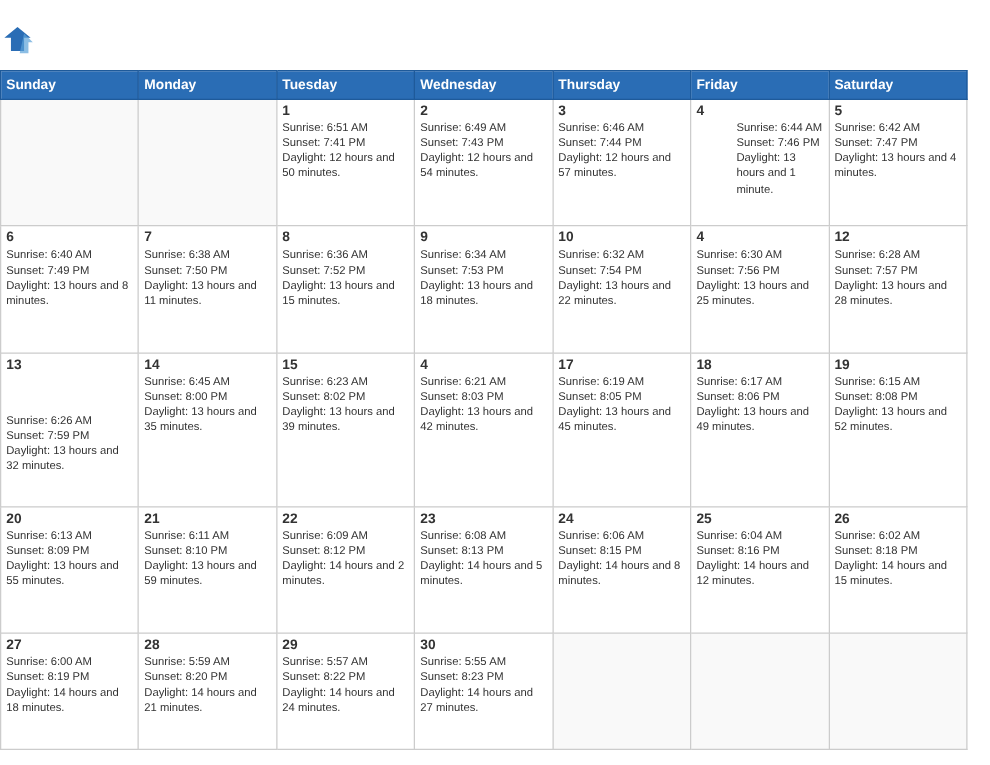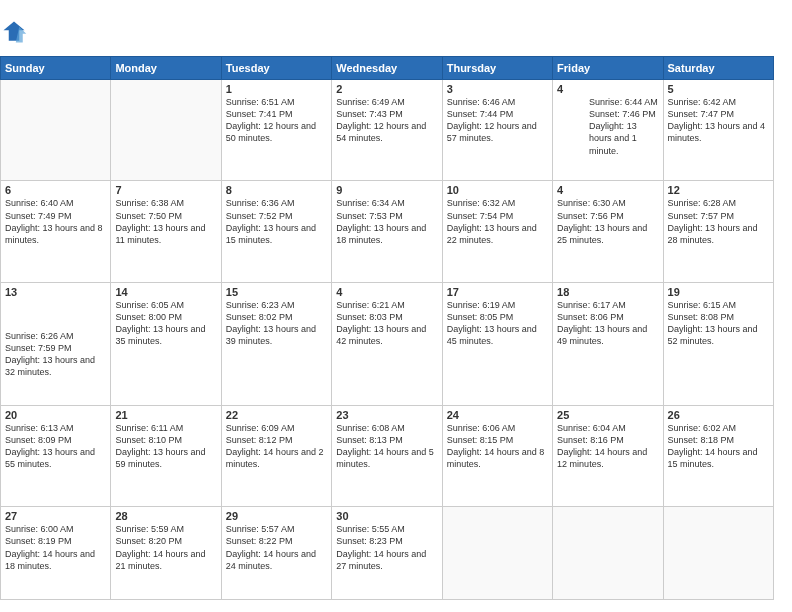--- a/index.html
+++ b/index.html
@@ -217,21 +217,21 @@
         </tr>
         <tr>
           <td>
             <span class="day-number">13</span>
             <div class="day-info" style="white-space: pre-line; margin-top: 32px;">Sunrise: 6:26 AM
 Sunset: 7:59 PM
 Daylight: 13 hours and 32 minutes.</div>
           </td>
           <td>
             <span class="day-number">14</span>
-            <div class="day-info" style="white-space: pre-line;">Sunrise: 6:05 AM
+            <div class="day-info" style="white-space: pre-line;">Sunrise: 6:45 AM
 Sunset: 8:00 PM
 Daylight: 13 hours and 35 minutes.</div>
           </td>
           <td>
             <span class="day-number">15</span>
             <div class="day-info" style="white-space: pre-line;">Sunrise: 6:23 AM
 Sunset: 8:02 PM
 Daylight: 13 hours and 39 minutes.</div>
           </td>
           <td>

